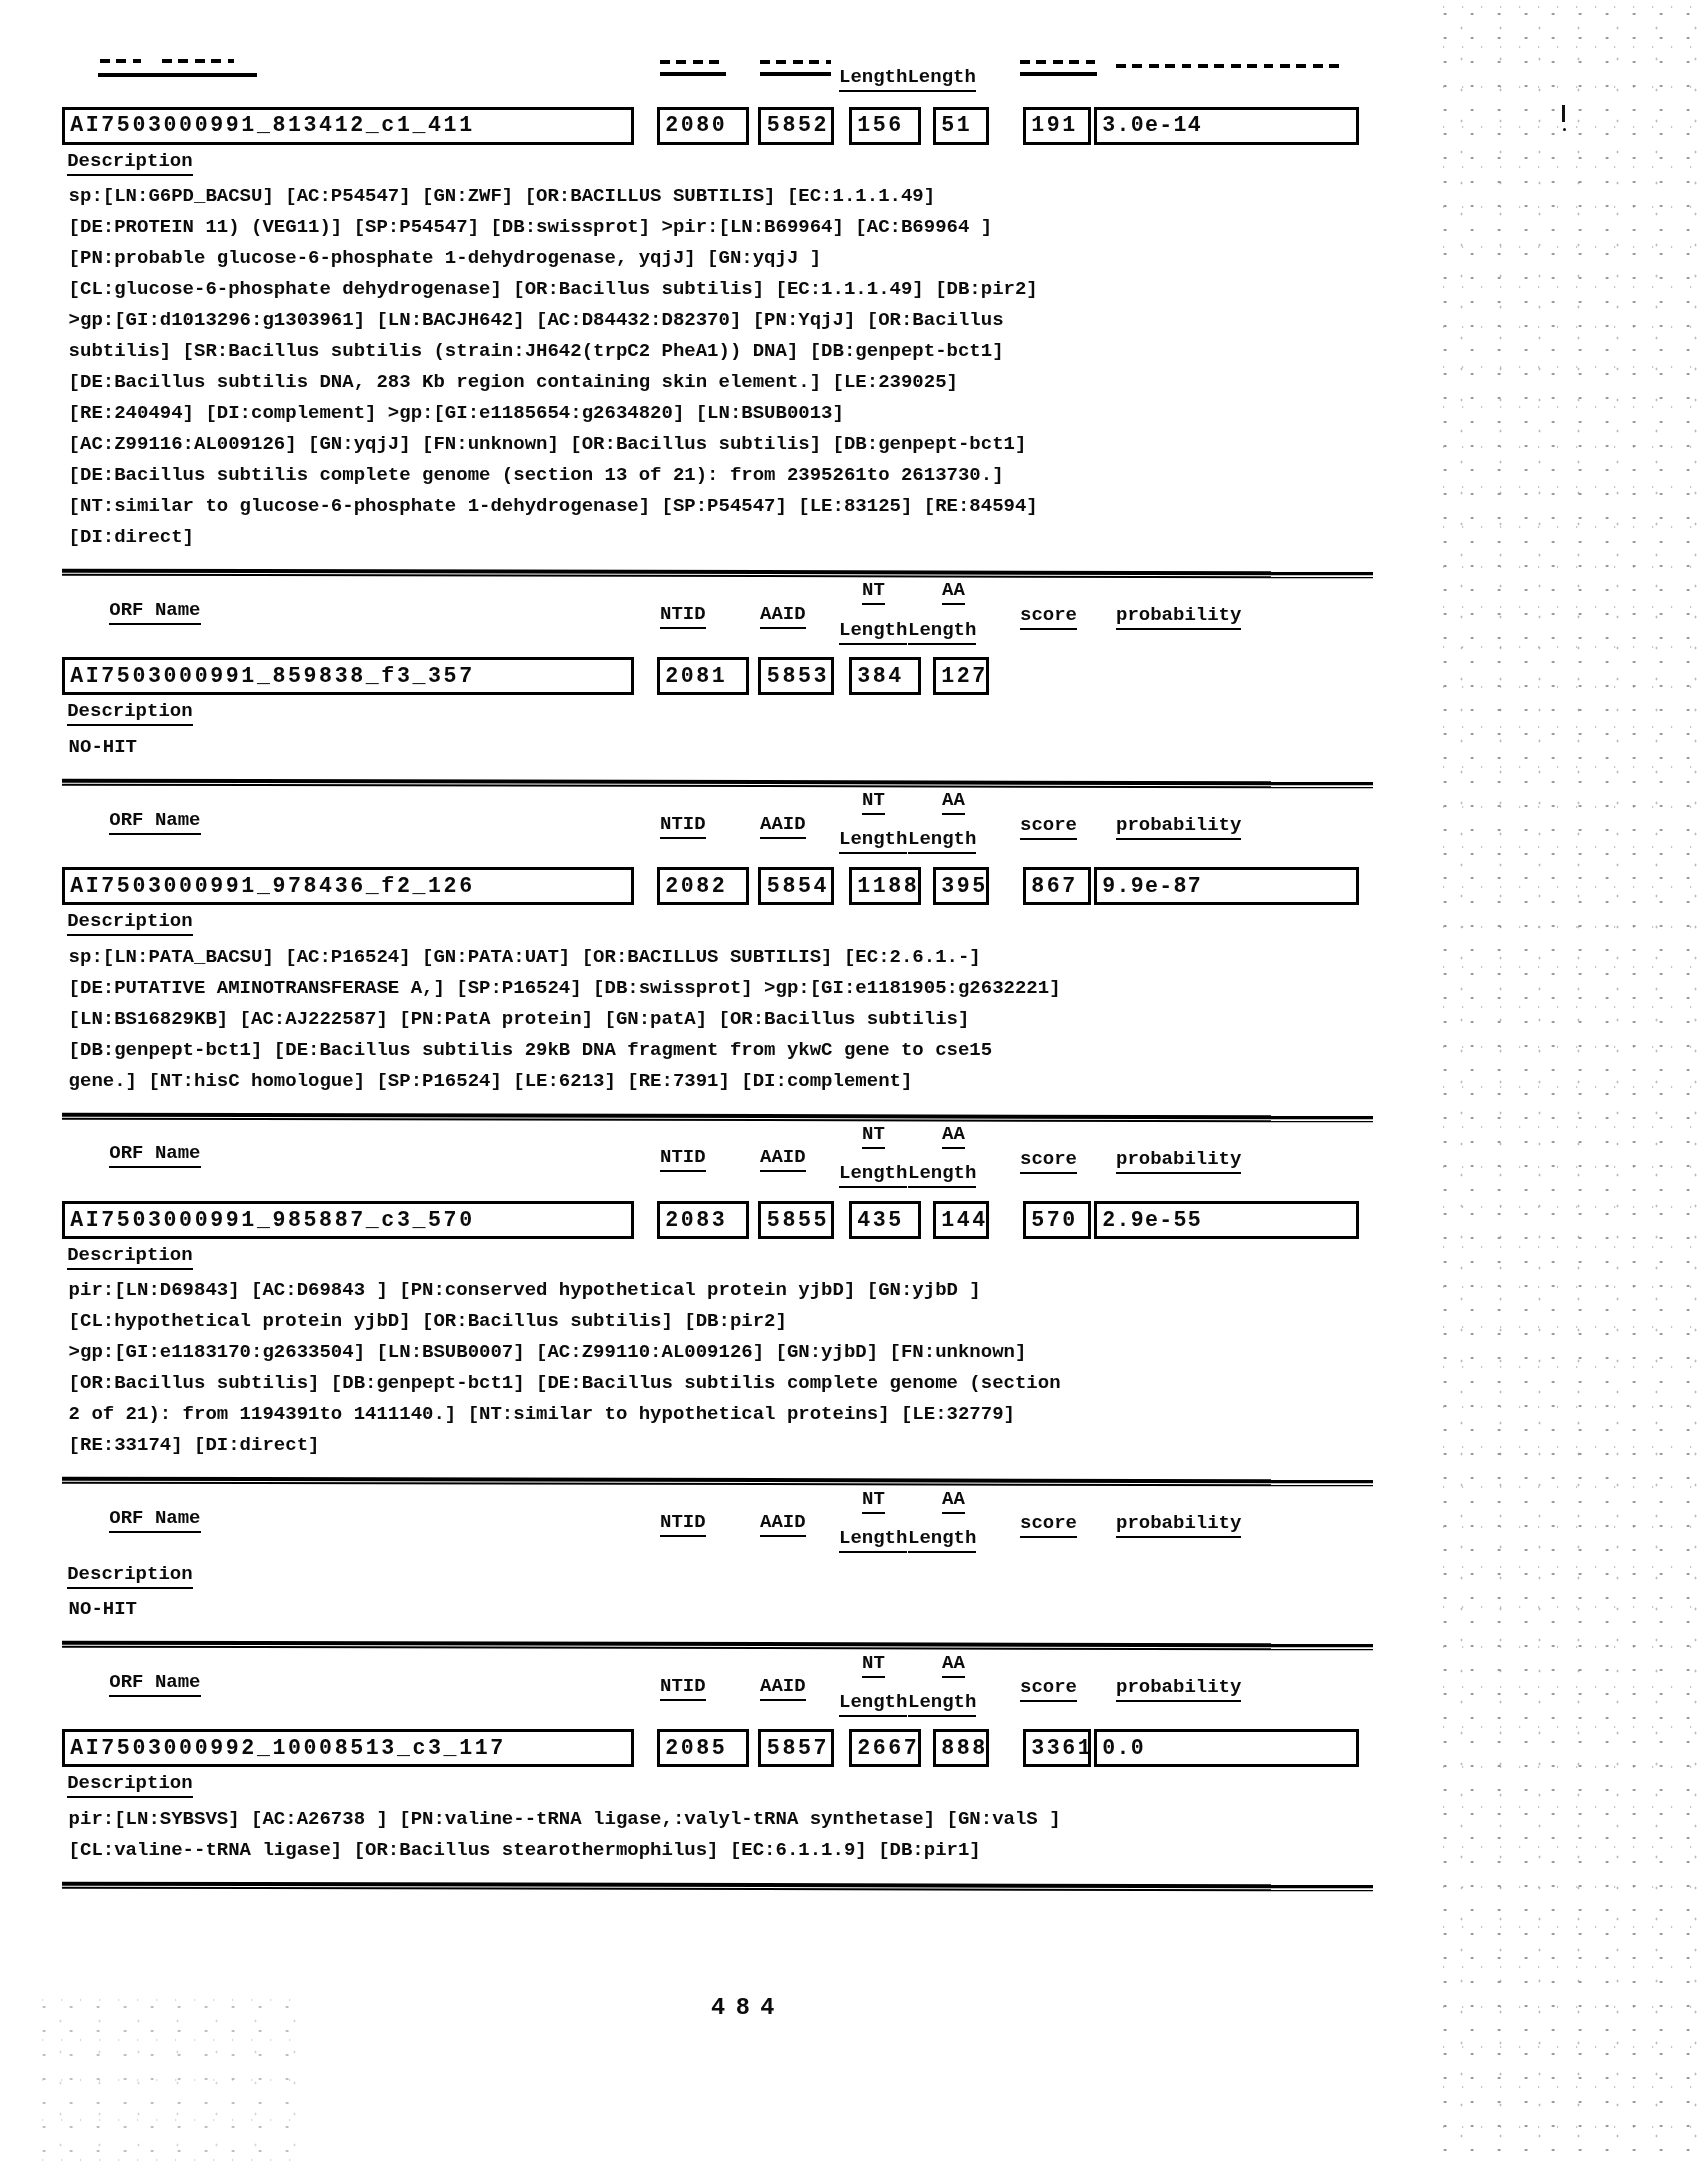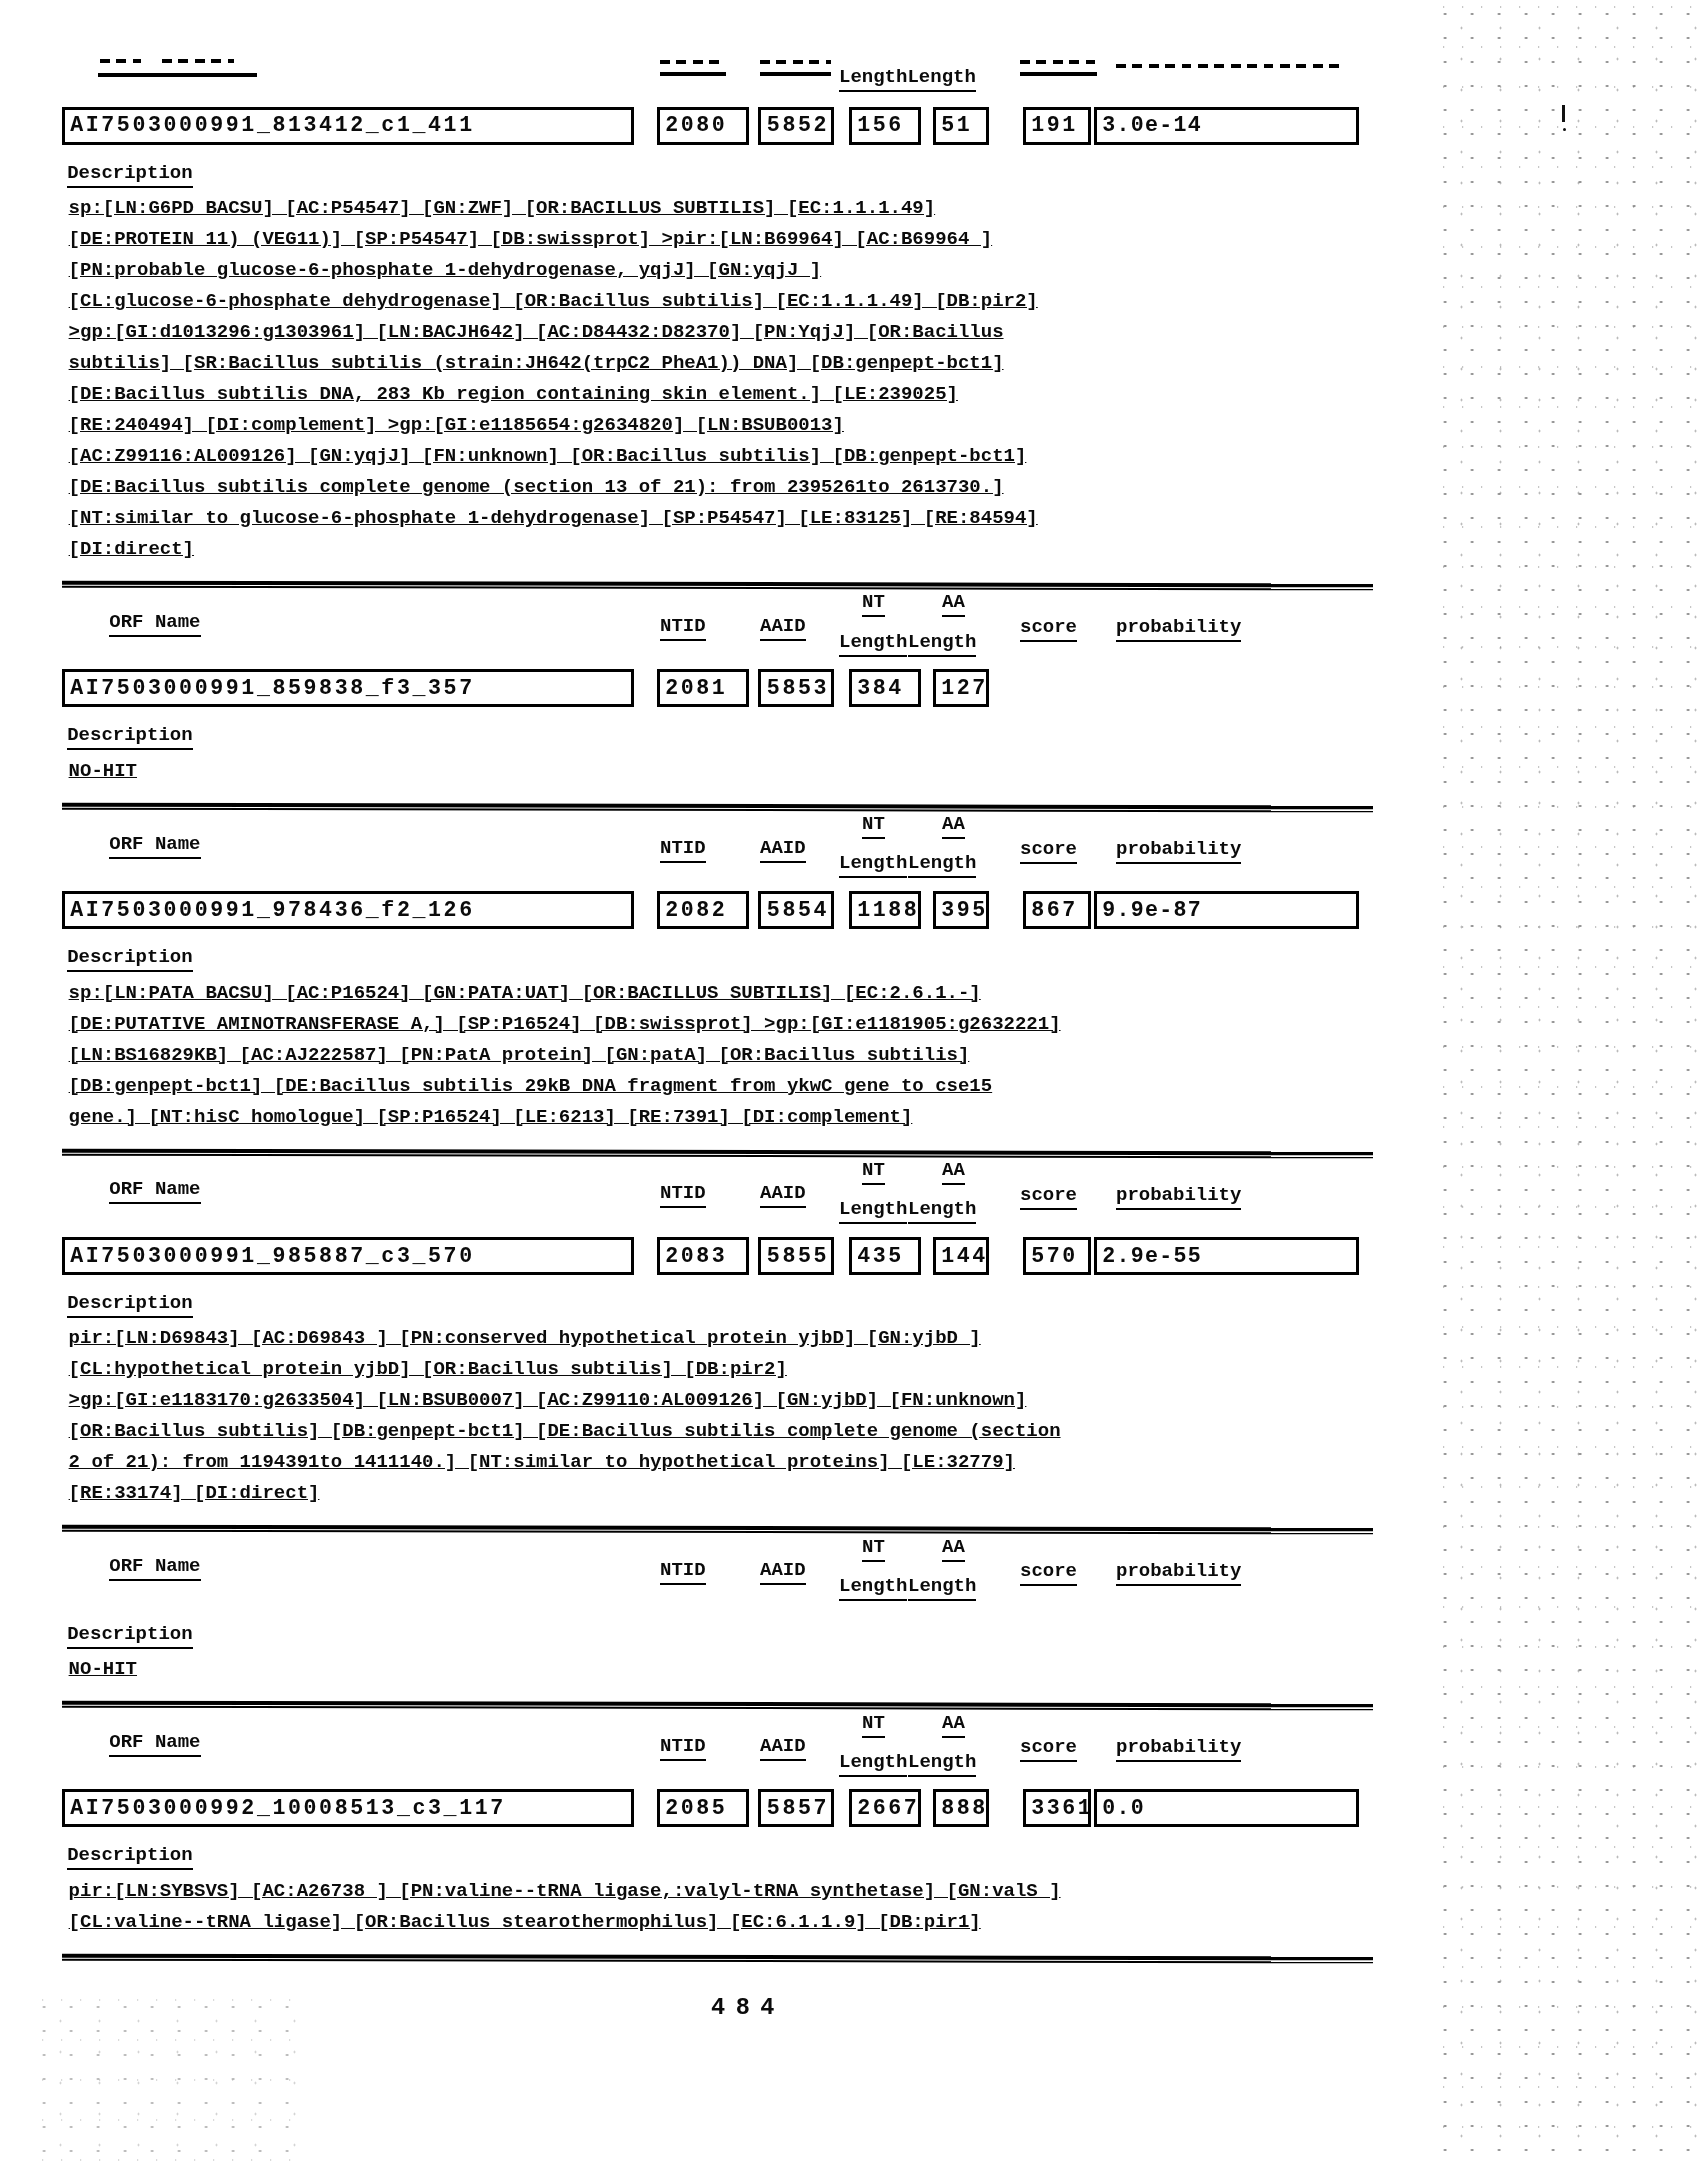--- a/index.html
+++ b/index.html
@@ -65,24 +65,24 @@
   }
   .c-name  { left: 0;      width: 572px; }
   .c-ntid  { left: 595px;  width: 92px; }
   .c-aaid  { left: 696px; width: 76px; text-align: center; }
   .c-nt    { left: 787px; width: 72px; }
   .c-aa    { left: 871px; width: 56px; }
   .c-score { left: 961px; width: 68px; }
   .c-prob  { left: 1032px; width: 265px; letter-spacing: 1.3px; }
 
   
-  .dlabel-row { margin-top: 16px; height: 25px; padding-left: 5.2px; }
+  .dlabel-row { margin-top: 4px; height: 25px; padding-left: 5.2px; }
   .dlabel { display: inline-block; font-size: 19px; border-bottom: 2.6px solid #000; padding-bottom: 2px; }
   .desc { margin-top: 6.6px; padding-left: 6.6px; }
-  .desc div { font-size: 19px; line-height: 31px; white-space: pre; text-decoration: underline; }
+  .desc div { font-size: 19px; line-height: 31px; white-space: pre; }
 
   
   .sep {
     height: 6.6px; margin-top: 17px;
     border-top: 4.6px solid #000; border-bottom: 2.6px solid #000;
     transform: rotate(0.12deg);
   }
   .sep-bottom { margin-top: 17px; }
 
   

